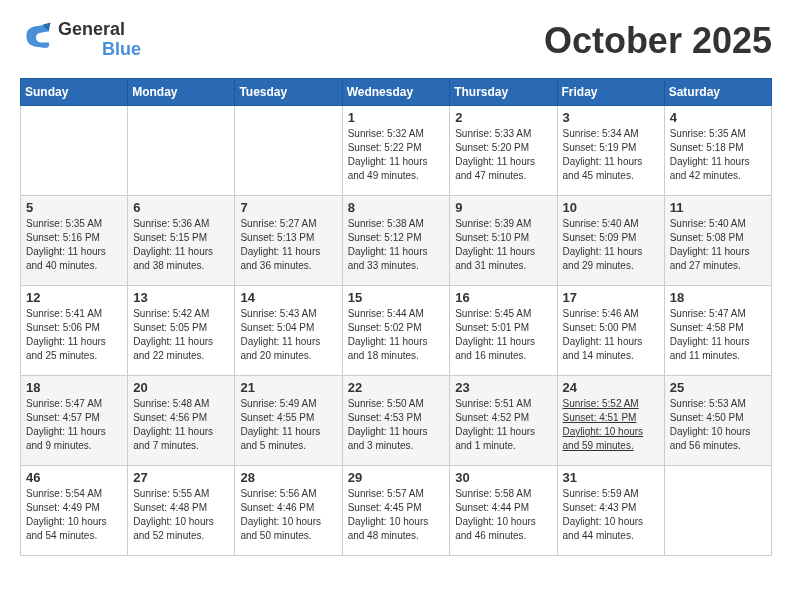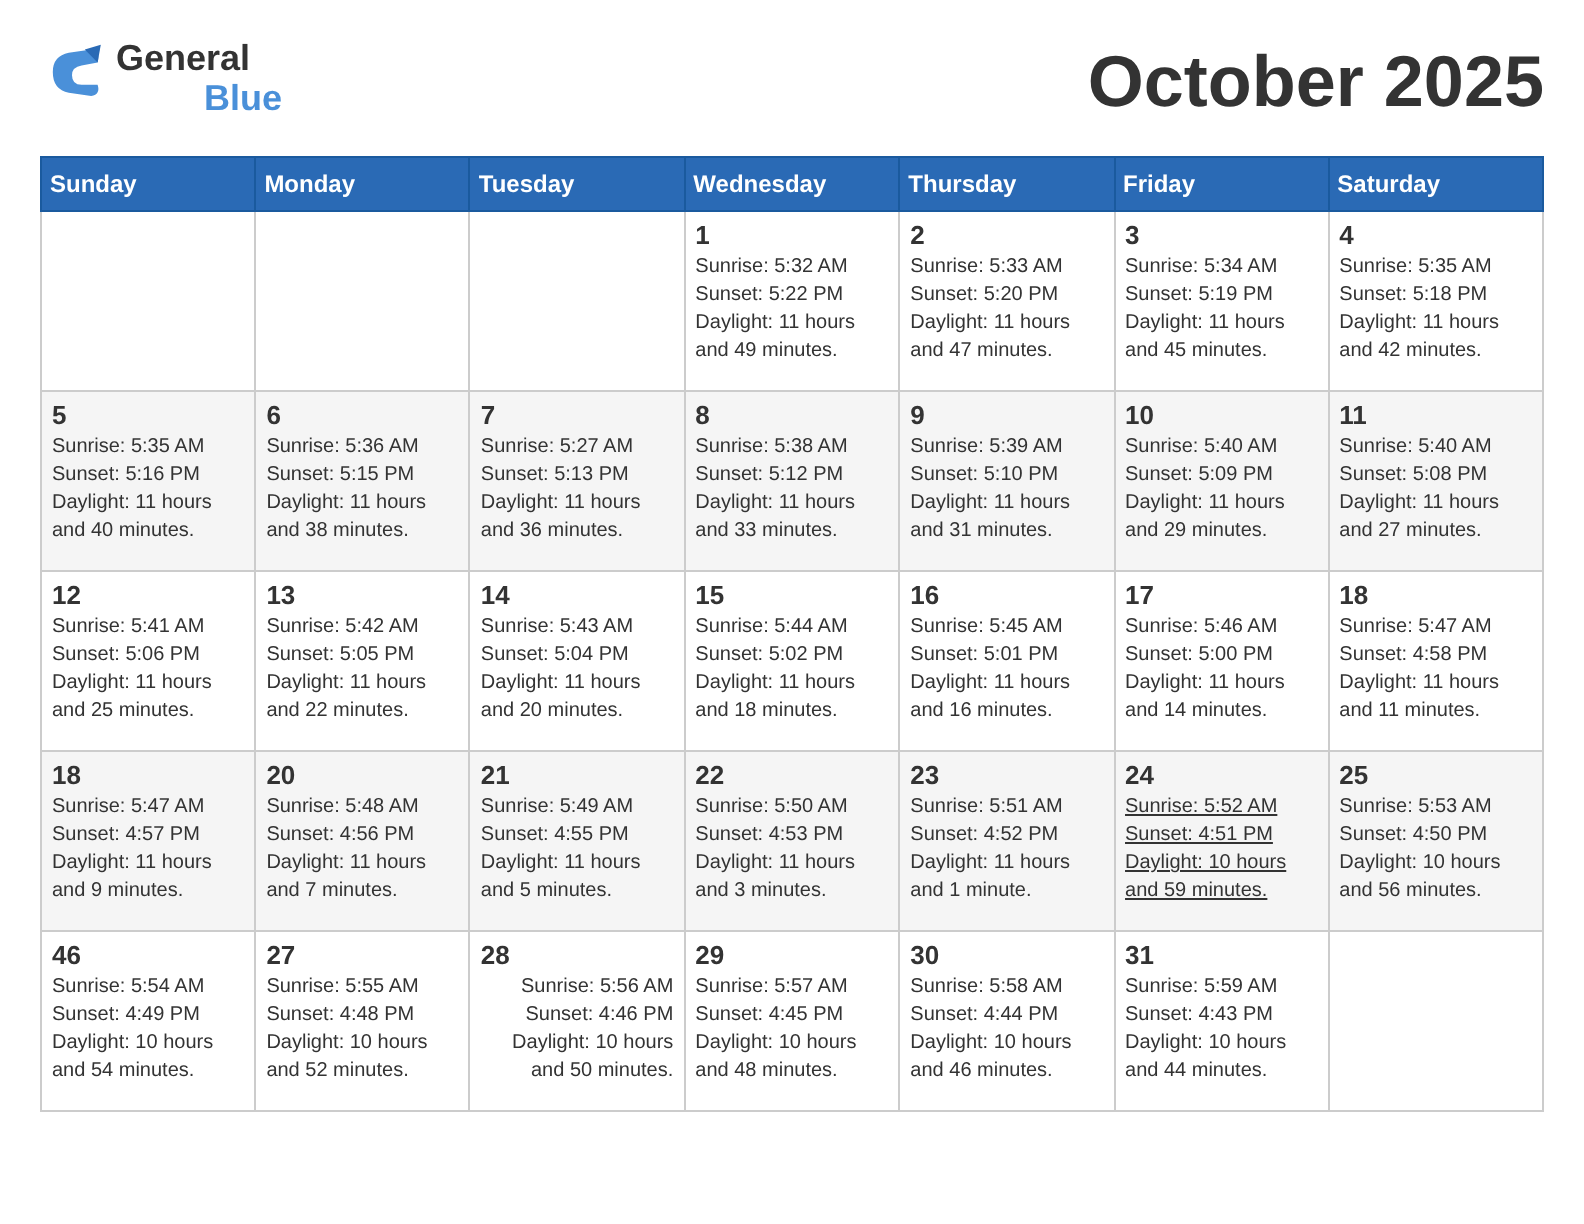--- a/index.html
+++ b/index.html
@@ -315,21 +315,21 @@
         </td>
         <td>
           <div class="day-num">27</div>
           <div class="day-info" style="white-space: pre-line;">Sunrise: 5:55 AM
 Sunset: 4:48 PM
 Daylight: 10 hours
 and 52 minutes.</div>
         </td>
         <td>
           <div class="day-num">28</div>
-          <div class="day-info" style="white-space: pre-line; text-align: right;">Sunrise: 5:56 AM
+          <div class="day-info" style="white-space: pre-line;">Sunrise: 5:56 AM
 Sunset: 4:46 PM
 Daylight: 10 hours
 and 50 minutes.</div>
         </td>
         <td>
           <div class="day-num">29</div>
           <div class="day-info" style="white-space: pre-line;">Sunrise: 5:57 AM
 Sunset: 4:45 PM
 Daylight: 10 hours
 and 48 minutes.</div>

